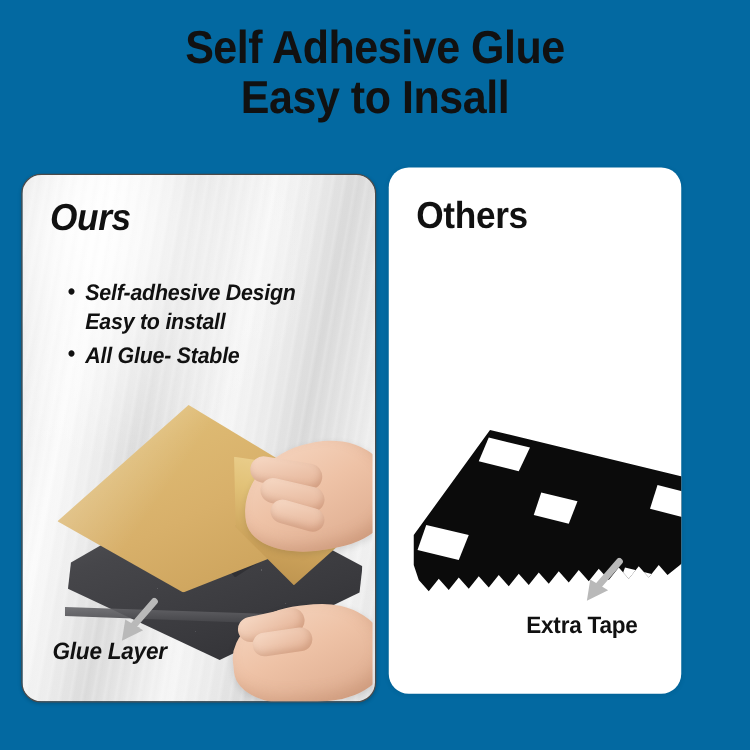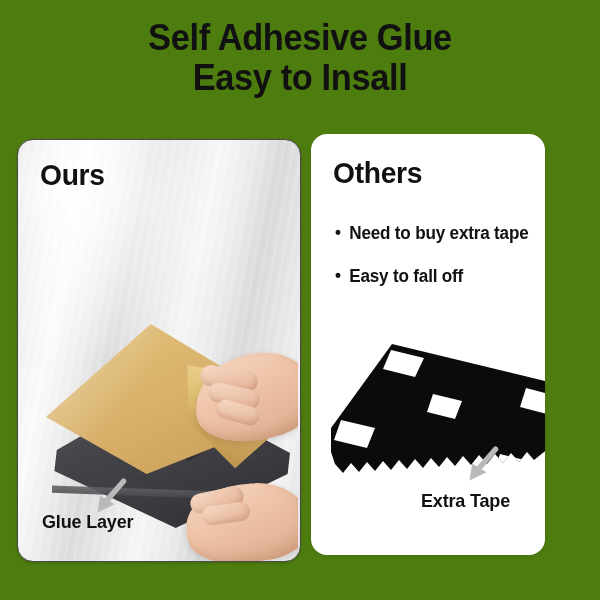--- a/index.html
+++ b/index.html
@@ -2,21 +2,21 @@
 <html><head>
 <meta charset="utf-8">
 <style>
   * { margin:0; padding:0; box-sizing:border-box; }
   html,body{
     width:600px; height:600px; overflow:hidden;
     background:#e5e5e5;
     font-family:"Liberation Sans", sans-serif;
     -webkit-font-smoothing:antialiased;
   }
-  #root{ position:relative; width:600px; height:600px; background:#4d7c0f; }
+  #root{ position:relative; width:600px; height:600px; background:#0369a1; }
 
   
   .headline{
     position:absolute; left:0; top:18px; width:600px;
     text-align:center;
     color:#111111;
     font-weight:bold;
     font-size:37px;
     line-height:1.08;
     letter-spacing:-0.4px;
@@ -34,20 +34,21 @@
   .panel-left{
     left:17px; top:139px; width:284px; height:423px;
     border:1.5px solid #4a4a4a;
     background:
       radial-gradient(120% 80% at 18% 10%, rgba(255,255,255,0.95) 0%, rgba(255,255,255,0) 55%),
       linear-gradient(102deg,
         #cfcfcf 0%, #e2e2e2 6%, #f3f3f3 13%, #fbfbfb 20%,
         #ededed 29%, #dcdcdc 37%, #e8e8e8 46%, #f6f6f6 55%,
         #ebebeb 64%, #dadada 72%, #e6e6e6 81%, #f2f2f2 90%, #dfdfdf 100%);
     box-shadow:0 1px 3px rgba(0,0,0,0.18);
+    font-style:italic;
   }
   
   .panel-left::before{
     content:""; position:absolute; inset:0;
     background:repeating-linear-gradient(100deg,
       rgba(255,255,255,0.00) 0px,
       rgba(255,255,255,0.30) 2px,
       rgba(0,0,0,0.016) 5px,
       rgba(255,255,255,0.00) 9px);
     opacity:.55; pointer-events:none;
@@ -205,20 +206,25 @@
 
   <div class="headline">
     <span class="ln">Self Adhesive Glue</span>
     <span class="ln">Easy to Insall</span>
   </div>
 
   <div class="panel panel-left">
 
     <div class="panel-title">Ours</div>
 
+    <ul class="bullets">
+      <li>Self-adhesive Design
+Easy to install</li>
+      <li>All Glue- Stable</li>
+    </ul>
 
     <div class="photo-wrap">
       <div class="mat-scene">
         <div class="foam-slab"></div>
         <div class="foam-edge"></div>
         <div class="peel-shadow"></div>
         <div class="glue-sheet"></div>
         <div class="glue-curl"></div>
 
         <div class="hand hand-bottom"></div>
@@ -237,24 +243,20 @@
       <path d="M29.5 3.2 L12 23.4" stroke="#b9b9b9" stroke-width="5.5" stroke-linecap="round" fill="none"></path>
       <path d="M3.5 34.5 L6.2 17.6 L20.5 26.2 Z" fill="#b9b9b9"></path>
     </svg>
     <div class="callout callout-left">Glue Layer</div>
   </div>
 
   <div class="panel panel-right">
 
     <div class="panel-title">Others</div>
 
-    <ul class="bullets">
-      <li>Need to buy extra tape</li>
-      <li>Easy to fall off</li>
-    </ul>
 
     <div class="tape-wrap">
       <svg width="240" height="175" viewBox="0 0 240 175">
         <defs>
           <clipPath id="matclip">
             <path d="M63 12 L228 52 L228 58
                      L222 66 L228 74 L222 82 L228 90 L222 98 L228 106
                      L222 114 L215 120
                      L205 128 L198 120 L190 130 L182 121 L174 131
                      L166 122 L158 132 L150 123 L142 133 L134 124

